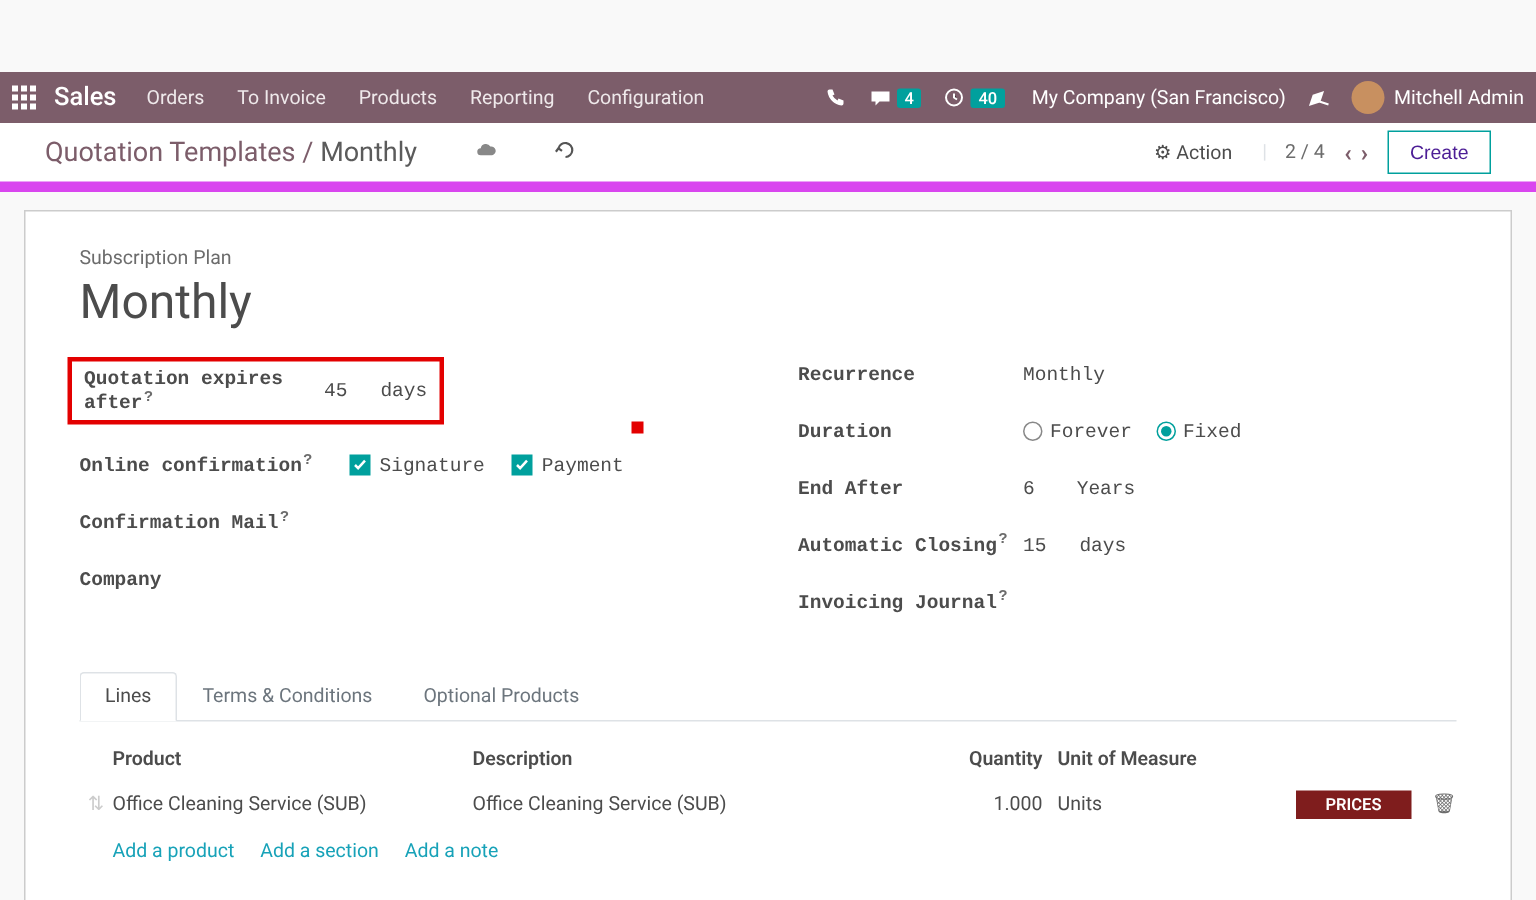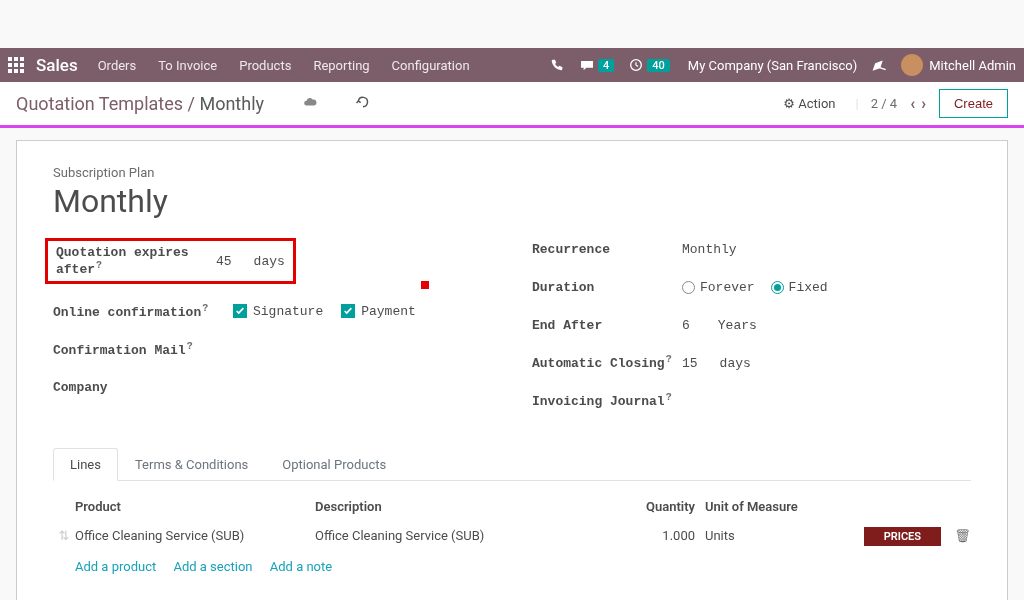--- a/index.html
+++ b/index.html
@@ -6,29 +6,29 @@
 body { font-family: -apple-system, BlinkMacSystemFont, "Segoe UI", Roboto, sans-serif; font-size: 13px; color: #4c4c4c; background: #f9f9f9; }
 .topbar { background: #7c5d6a; color: #fff; height: 34px; display: flex; align-items: center; padding: 0 8px; margin-top: 48px; }
 .apps-icon { width: 16px; height: 16px; margin-right: 12px; display: grid; grid-template-columns: repeat(3,4px); grid-template-rows: repeat(3,4px); gap: 2px; }
 .apps-icon span { background: #fff; width: 4px; height: 4px; }
 .app-name { font-size: 17px; font-weight: 500; margin-right: 20px; }
 .nav-item { margin-right: 22px; color: #efe9eb; font-size: 13px; cursor: pointer; }
 .spacer { flex: 1; }
 .right-icon { margin-left: 14px; display: flex; align-items: center; cursor: pointer; position: relative; }
 .badge { background: #00a09d; color: #fff; font-size: 11px; padding: 0 5px; border-radius: 2px; margin-left: 3px; font-weight: 500; }
 .avatar { width: 22px; height: 22px; border-radius: 50%; background: #c89060; margin-right: 6px; }
-.subheader { background: #fff; border-bottom: 3px solid #d946ef; height: 46px; display: flex; align-items: center; padding: 0 16px; gap: 24px; }
+.subheader { background: #fff; border-bottom: 7px solid #d946ef; height: 46px; display: flex; align-items: center; padding: 0 30px; gap: 24px; }
 .breadcrumb { font-size: 18px; color: #7c5d6a; }
 .breadcrumb .cur { color: #5b5b5b; }
 .sub-icon { margin-left: 14px; color: #7c7c7c; cursor: pointer; }
 .sub-right { display: flex; align-items: center; }
 .action-btn { color: #4c4c4c; margin-right: 20px; cursor: pointer; }
 .pager { color: #6c6c6c; margin-right: 10px; }
 .arrow { color: #7c5d6a; font-size: 16px; margin: 0 3px; cursor: pointer; font-weight: bold; }
-.create-btn { border: 1px solid #00a09d; color: #7f1d1d; background: #fff; padding: 6px 14px; cursor: pointer; font-size: 13px; margin-left: 10px; }
+.create-btn { border: 1px solid #00a09d; color: #4c1d95; background: #fff; padding: 6px 14px; cursor: pointer; font-size: 13px; margin-left: 10px; }
 .content-wrap { padding: 12px 16px; overflow-y: auto; height: calc(600px - 80px); }
 .sheet { background: #fff; border: 1px solid #ccc; padding: 24px 36px 10px 36px; min-height: 490px; position: relative; }
 .sheet-label { color: #6c6c6c; font-size: 13px; margin-bottom: 2px; }
 .sheet-title { font-size: 32px; color: #4c4c4c; margin-bottom: 18px; }
 .cols { display: flex; gap: 40px; font-family: Liberation Mono, monospace; }
 .col { flex: 1; }
 .field-row { display: flex; align-items: center; margin-bottom: 16px; min-height: 22px; }
 .field-row .flabel { width: 180px; color: #4c4c4c; font-weight: 600; font-size: 13px; }
 .field-row .fval { color: #4c4c4c; }
 .help { color: #6c6c6c; font-size: 10px; vertical-align: super; margin-left: 1px; }

